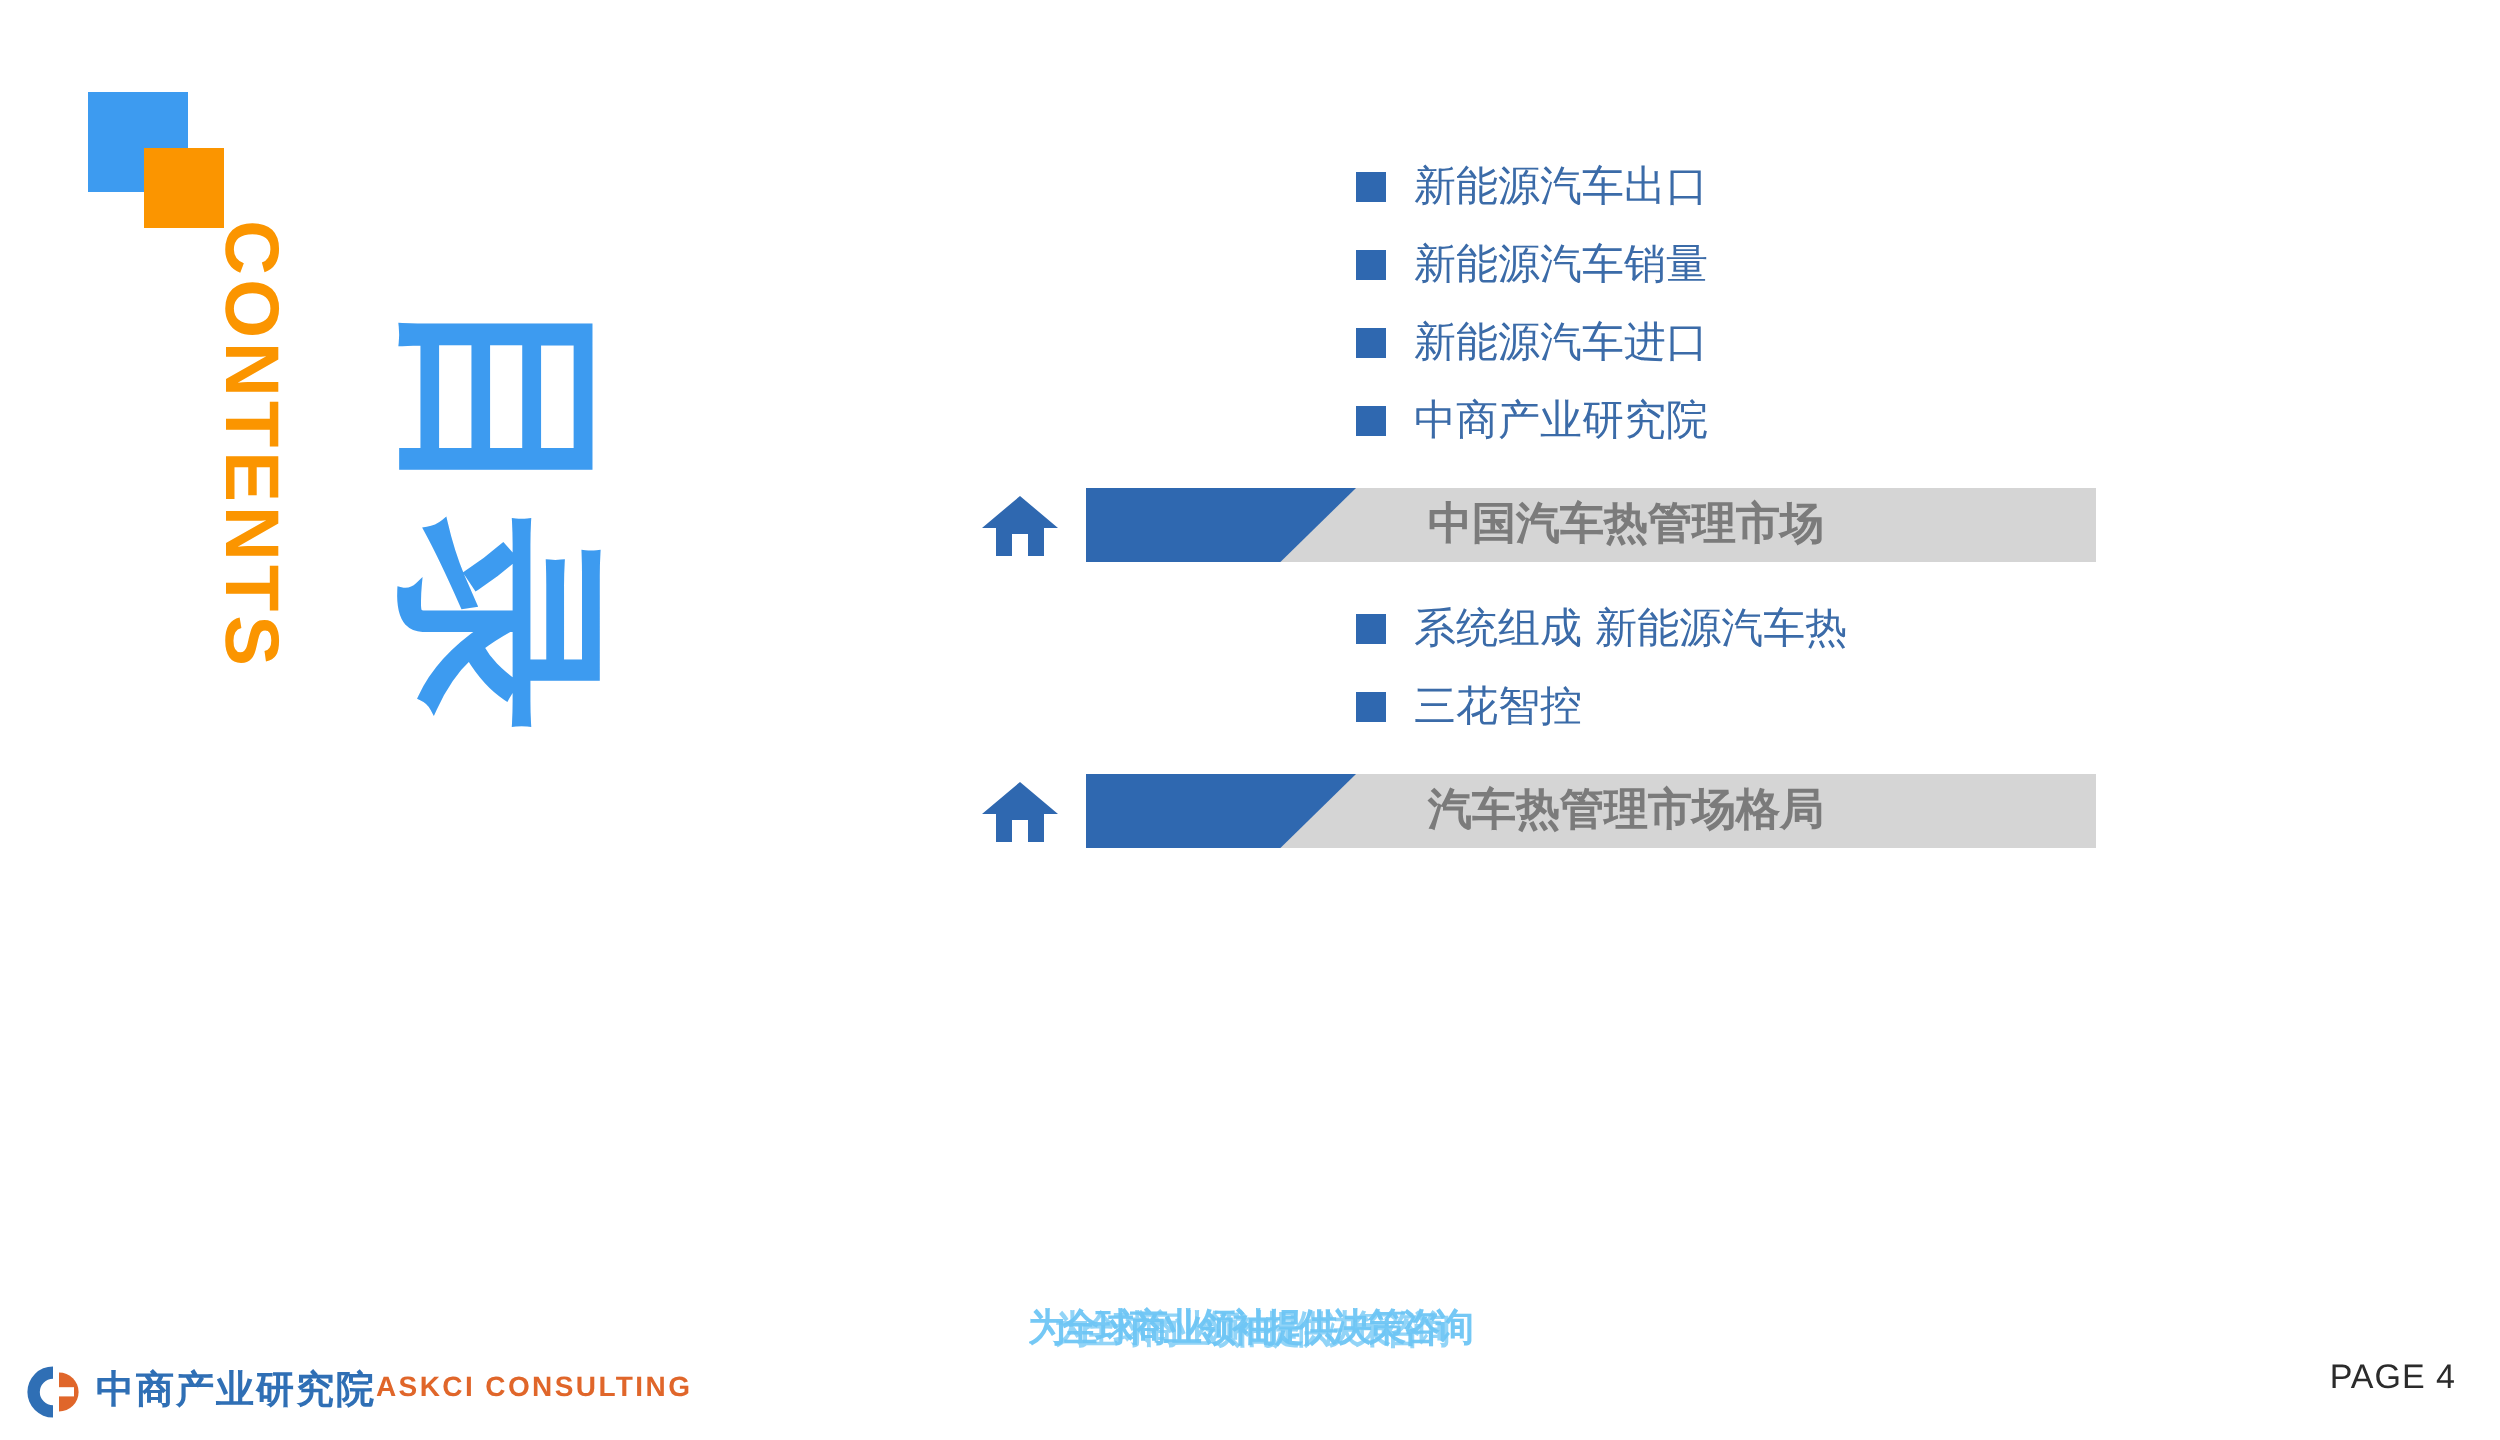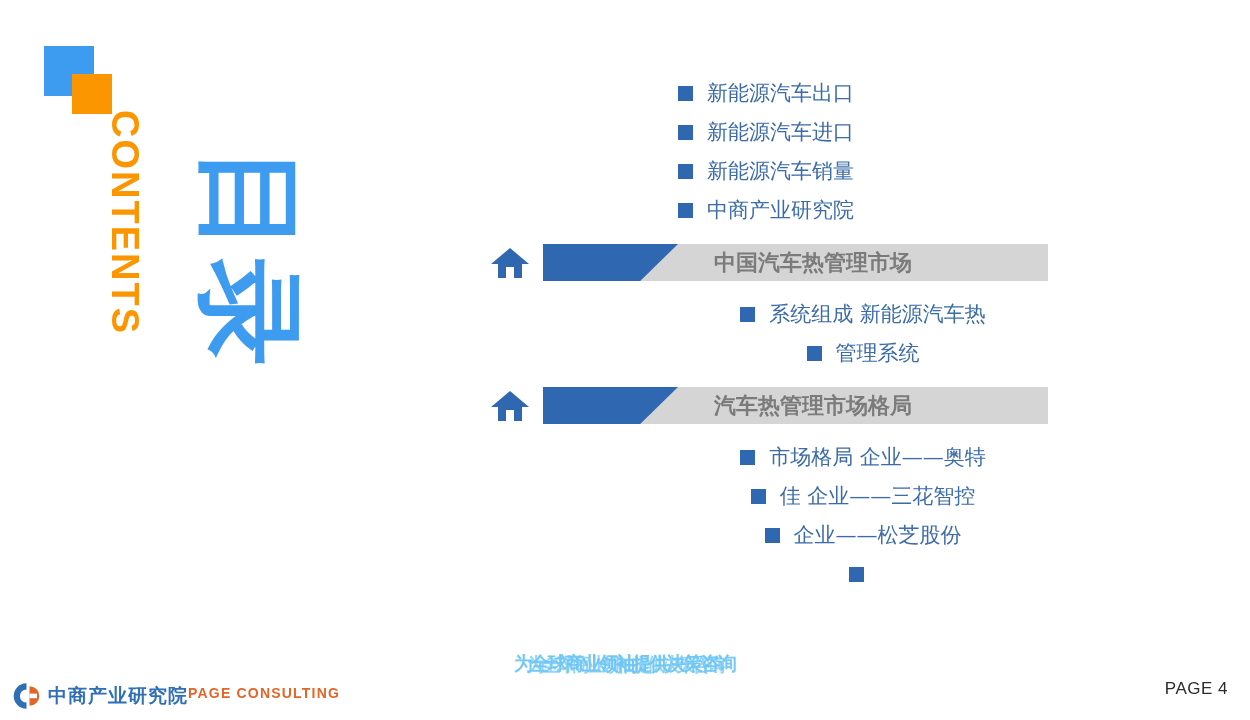--- a/index.html
+++ b/index.html
@@ -96,21 +96,21 @@
     margin-right: 14px;
   }
   .bullet-text {
     color: #3b6ba8;
     font-size: 21px;
     font-family: "DejaVu Serif", "Liberation Serif", serif;
     white-space: nowrap;
     line-height: 1;
   }
 
-  .bullets.sec-list .bullet-row { margin-left: 190px; justify-content: center; }
+  .bullets.sec-list .bullet-row { margin-left: 190px; }
 
   
   .gap-top { height: 14px; }
 
   
   .section-bar {
     position: relative;
     display: flex;
     align-items: center;
     height: 37px;
@@ -247,25 +247,25 @@
 
   <div class="content-col">
 
     <ul class="bullets">
       <li class="bullet-row">
         <span class="bullet-sq"></span>
         <span class="bullet-text">新能源汽车出口</span>
       </li>
       <li class="bullet-row">
         <span class="bullet-sq"></span>
+        <span class="bullet-text">新能源汽车销量</span>
+      </li>
+      <li class="bullet-row">
+        <span class="bullet-sq"></span>
         <span class="bullet-text">新能源汽车进口</span>
-      </li>
-      <li class="bullet-row">
-        <span class="bullet-sq"></span>
-        <span class="bullet-text">新能源汽车销量</span>
       </li>
       <li class="bullet-row">
         <span class="bullet-sq"></span>
         <span class="bullet-text">中商产业研究院</span>
       </li>
     </ul>
 
     <div class="gap-top"></div>
 
     <div class="section-bar">
@@ -281,70 +281,52 @@
 
     <div class="gap-top"></div>
 
     <ul class="bullets sec-list">
       <li class="bullet-row">
         <span class="bullet-sq"></span>
         <span class="bullet-text">系统组成  新能源汽车热</span>
       </li>
       <li class="bullet-row">
         <span class="bullet-sq"></span>
-        <span class="bullet-text">管理系统</span>
+        <span class="bullet-text">三花智控</span>
       </li>
     </ul>
 
     <div class="gap-top"></div>
 
     <div class="section-bar">
       <svg class="home-icon" viewBox="0 0 40 36">
         <polygon points="20,3 39,19 32,19 32,33 24,33 24,22 16,22 16,33 8,33 8,19 1,19" fill="#2f68b0"></polygon>
       </svg>
       <div class="bar-wrap">
         <div class="bar-num-shape"></div>
         <div class="bar-num">05</div>
         <div class="bar-title">汽车热管理市场格局</div>
       </div>
     </div>
 
     <div class="gap-top"></div>
 
-    <ul class="bullets sec-list">
-      <li class="bullet-row">
-        <span class="bullet-sq"></span>
-        <span class="bullet-text">市场格局  企业——奥特</span>
-      </li>
-      <li class="bullet-row">
-        <span class="bullet-sq"></span>
-        <span class="bullet-text">佳  企业——三花智控</span>
-      </li>
-      <li class="bullet-row">
-        <span class="bullet-sq"></span>
-        <span class="bullet-text">企业——松芝股份</span>
-      </li>
-      <li class="bullet-row">
-        <span class="bullet-sq"></span>
-        <span class="bullet-text"></span>
-      </li>
-    </ul>
 
   </div>
 
   <div class="watermark">为全球商业领袖提供决策咨询</div>
   <div class="watermark wm2">为全球商业领袖提供决策咨询</div>
 
   <div class="footer-logo">
     <svg class="logo-mark" viewBox="0 0 32 32">
       <path d="M16.5 3.2 A12.8 12.8 0 1 0 16.5 28.8 L16.5 22.6 A6.6 6.6 0 1 1 16.5 9.4 Z" fill="#2f6fb5"></path>
       <path d="M19.5 6.2 L19.5 25.8 A9.8 9.8 0 0 0 19.5 6.2 Z" fill="#e0662a"></path>
       <rect x="19.5" y="13.6" width="7.5" height="4.6" fill="#ffffff"></rect>
     </svg>
     <div class="logo-text">
       <span class="logo-cn">中商产业研究院</span>
-      <span class="logo-en">PAGE CONSULTING</span>
+      <span class="logo-en">ASKCI CONSULTING</span>
     </div>
   </div>
 
   <div class="page-num">PAGE  4</div>
 
 </div>
 
 </body></html>

